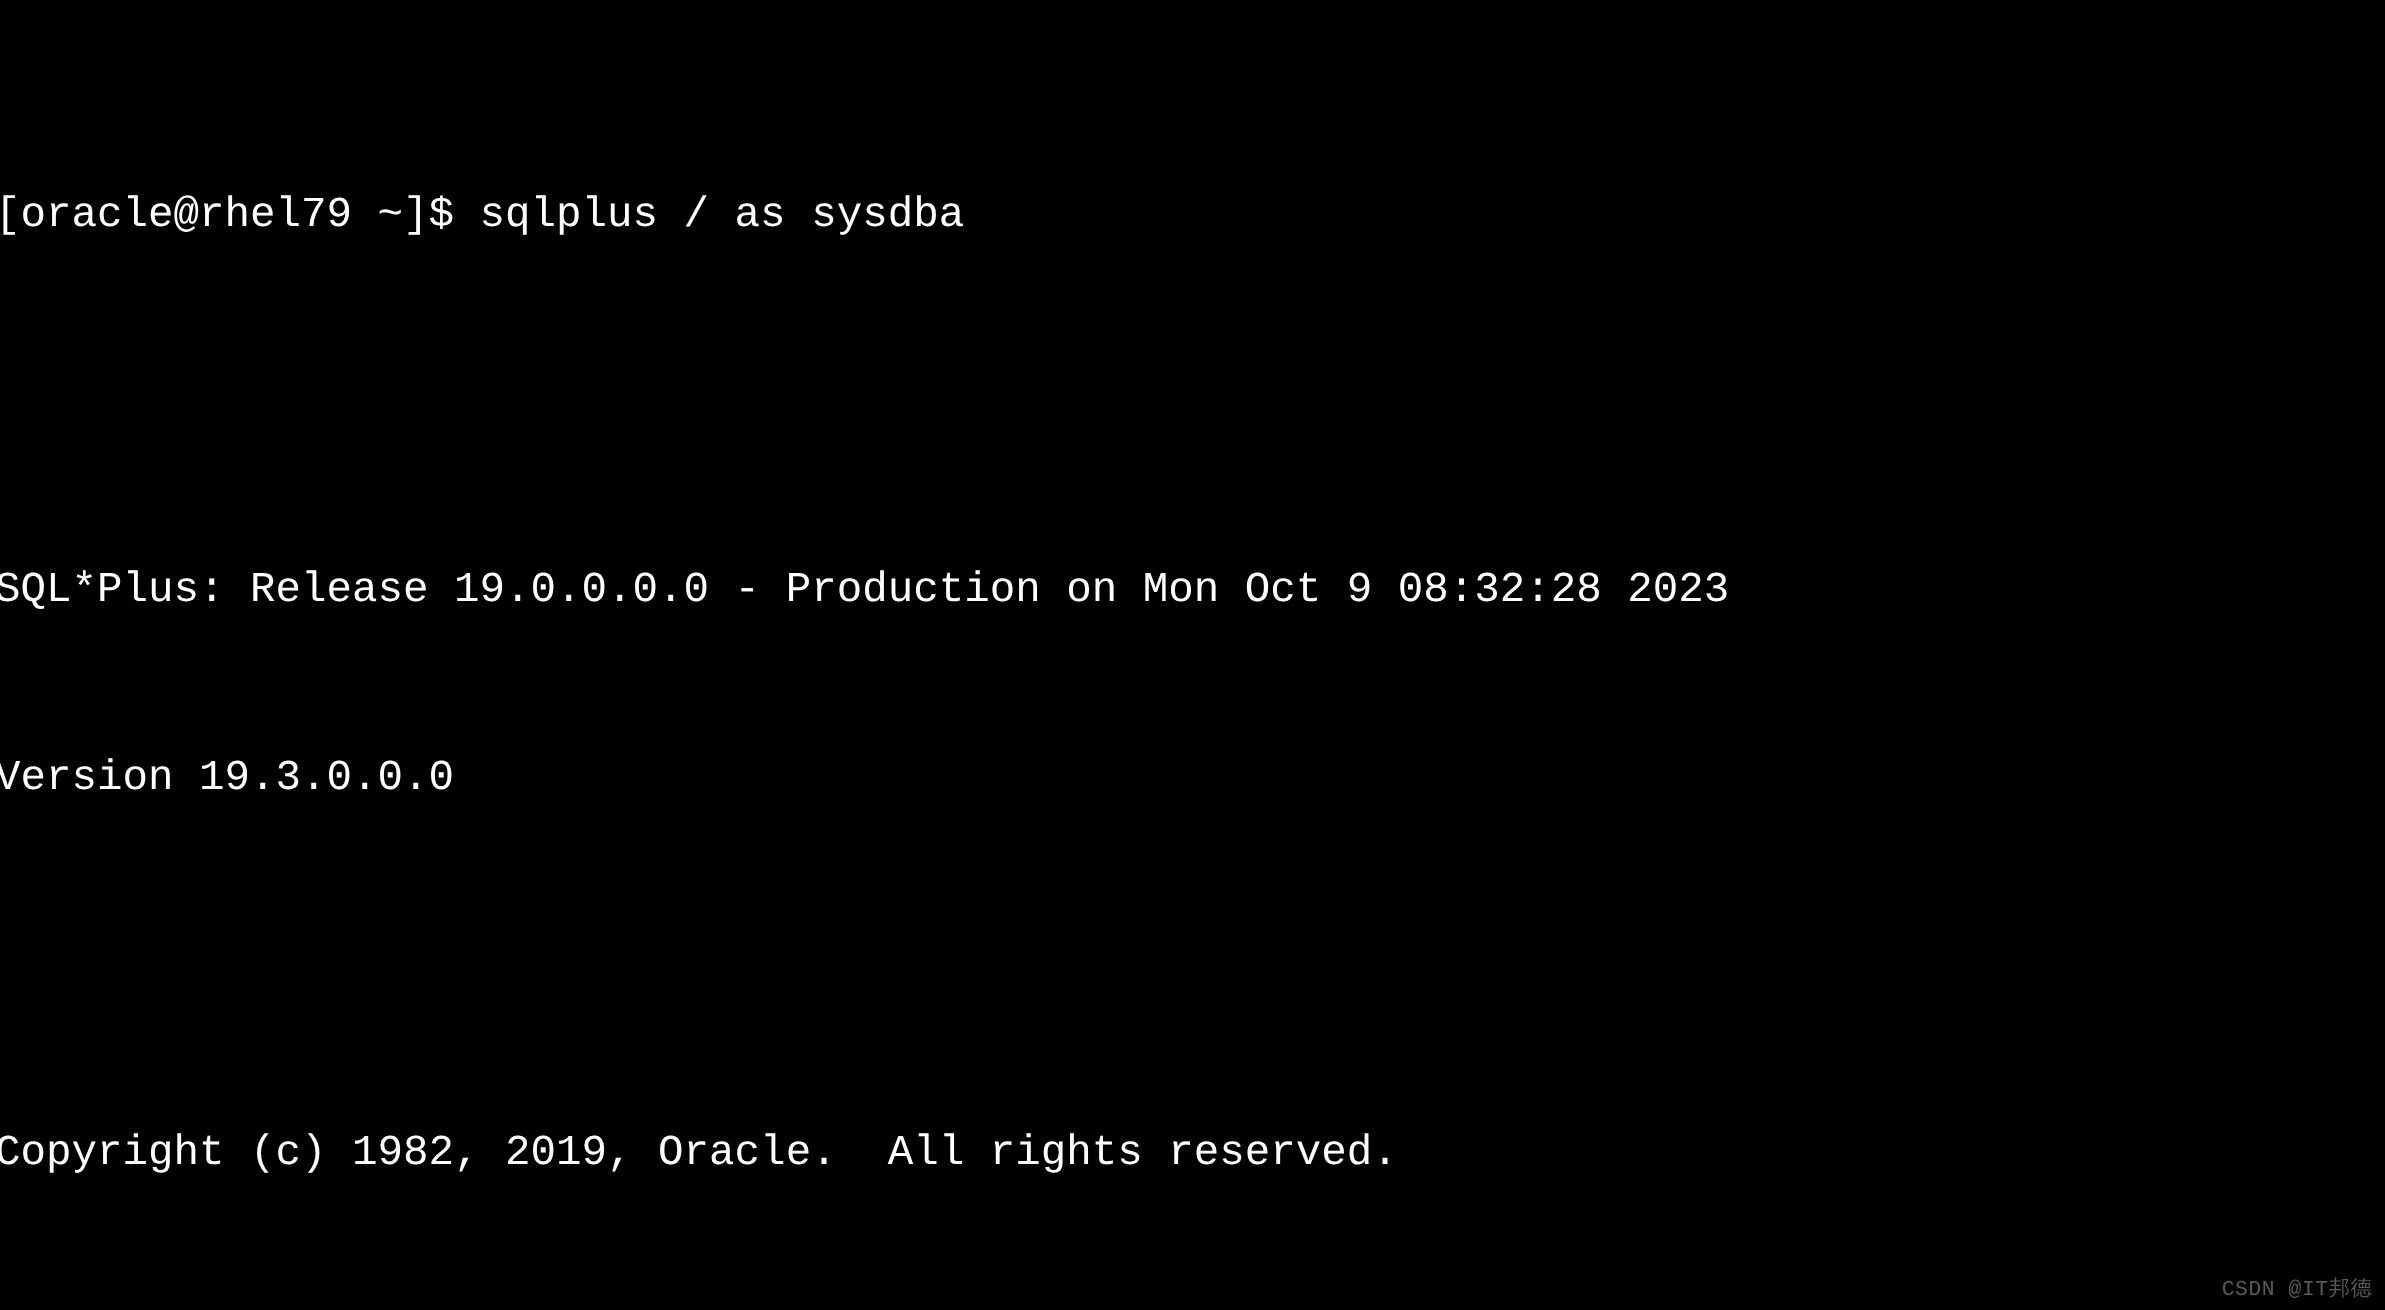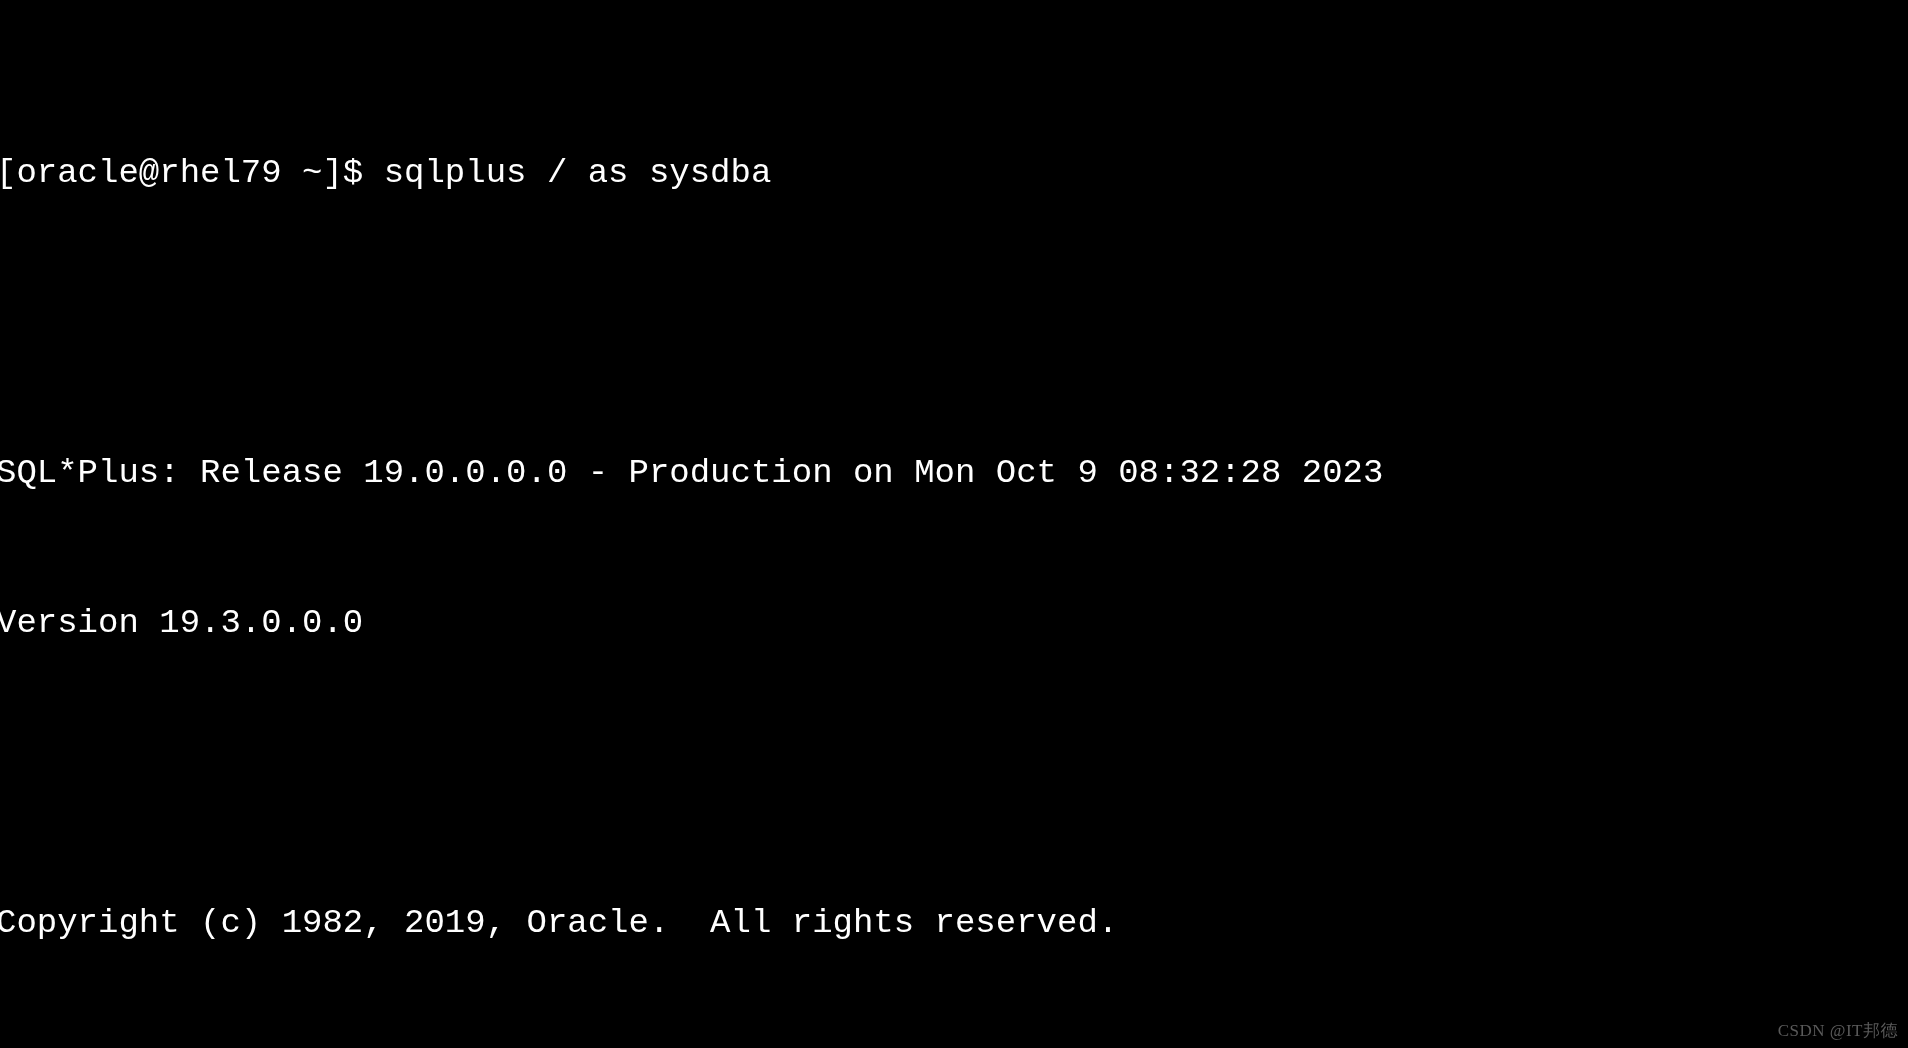--- a/index.html
+++ b/index.html
@@ -33,21 +33,21 @@
   .line {
     height:50px;
     white-space:pre;
     color:#ffffff;
   }
   .line.blank { color:transparent; }
   .watermark {
     position:absolute;
     right:10px;
     bottom:6px;
-    font-family:Liberation Serif, serif;
+    font-family:Liberation Mono, monospace;
     font-size:17px;
     color:#5a5a5a;
     letter-spacing:0.5px;
     white-space:pre;
   }
 </style>
 </head>
 <body>
 
 <div id="terminal">

